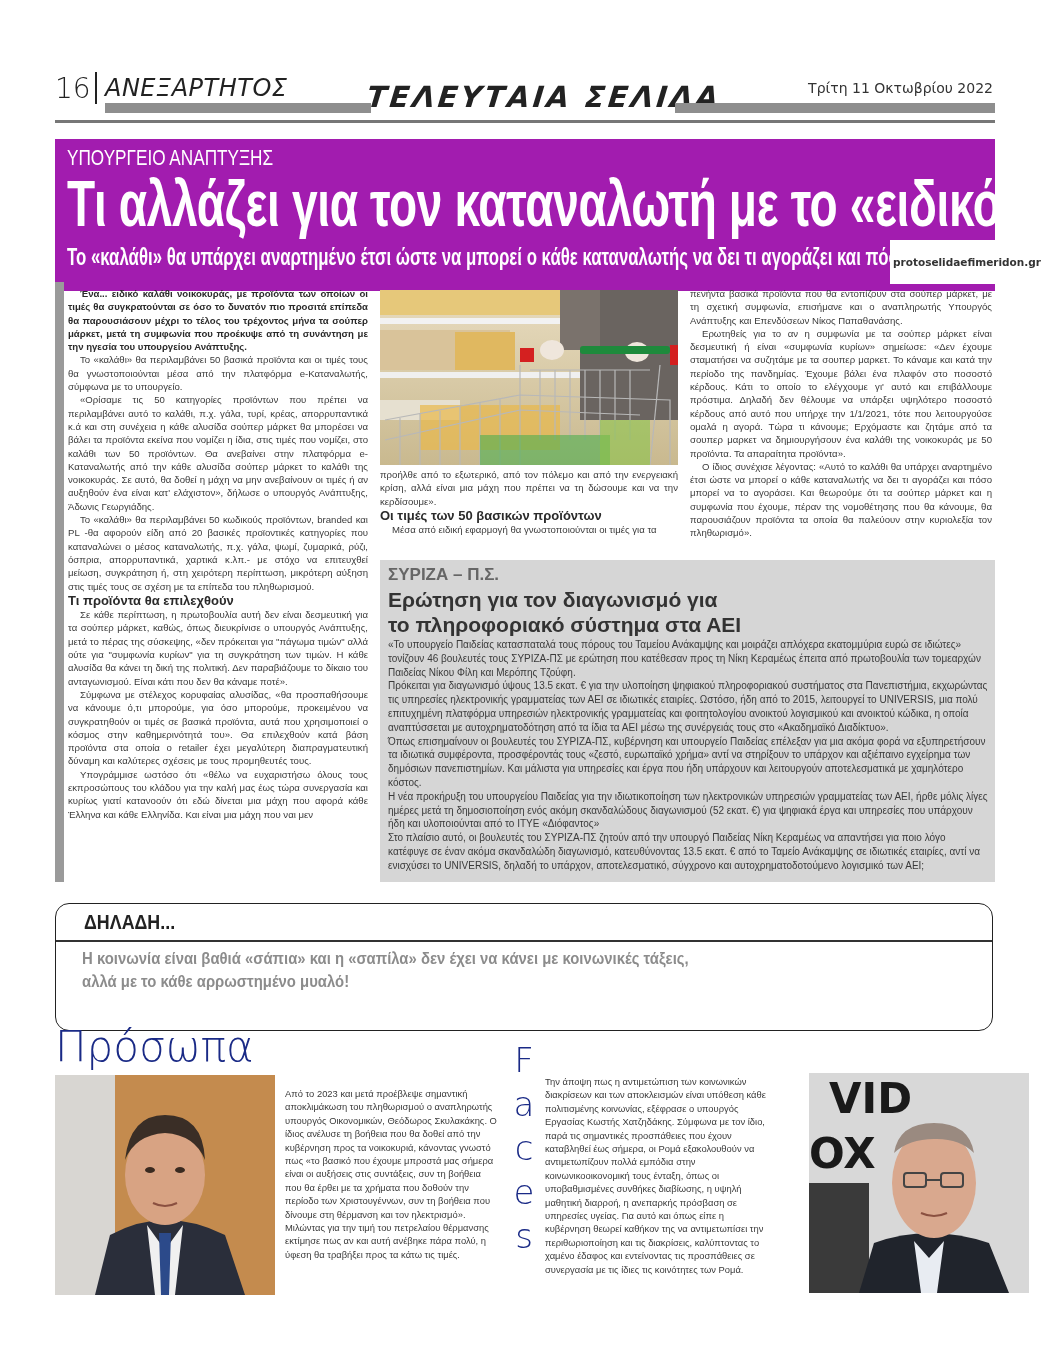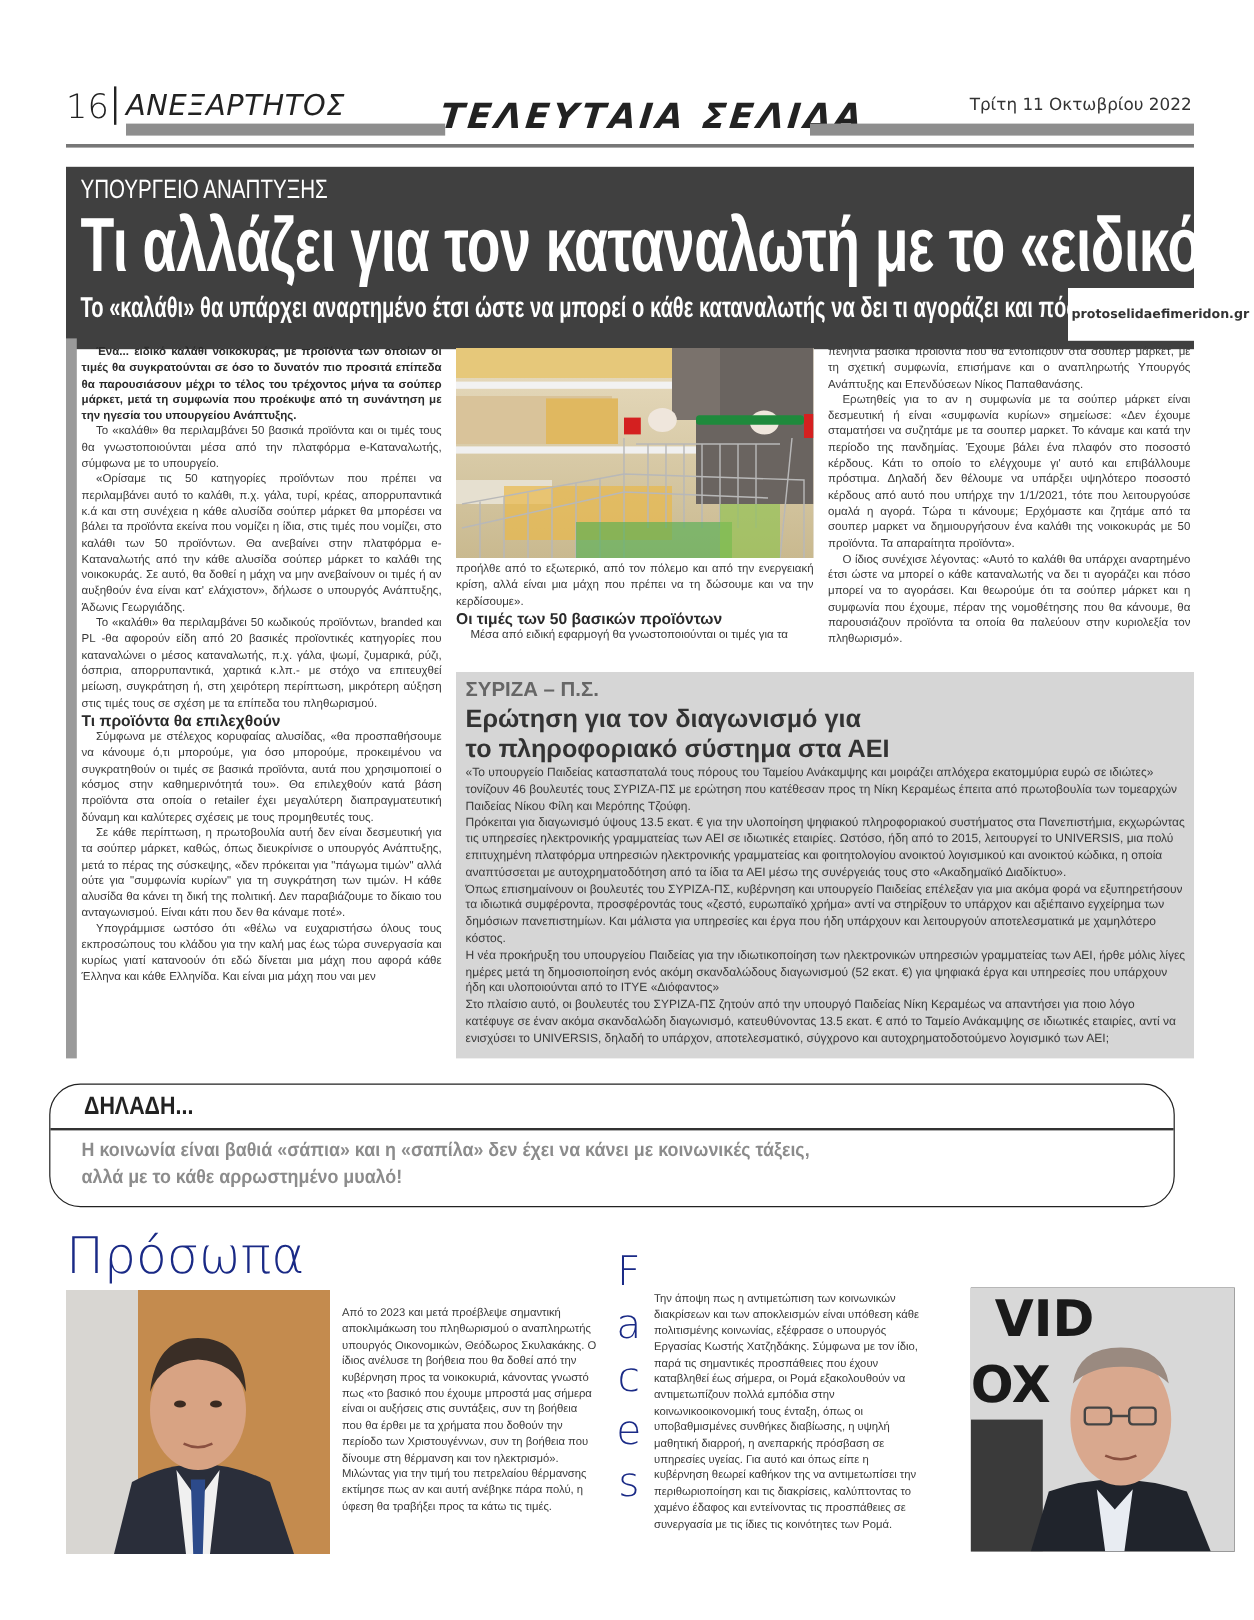--- a/index.html
+++ b/index.html
@@ -11,21 +11,21 @@
   .page-num { position: absolute; left: 0; top: 2px; font-size: 28px; color: #222; font-family: "DejaVu Sans", sans-serif; font-weight: 300; }
   .page-divider { position: absolute; left: 40px; top: 2px; width: 2px; height: 32px; background: #222; }
   .paper-name { position: absolute; left: 50px; top: 4px; font-size: 24px; font-style: italic; color: #222; letter-spacing: 0.5px; font-family: "DejaVu Sans", sans-serif; text-align: right; }
   .bar-left { position: absolute; left: 50px; top: 33px; width: 266px; height: 10px; background: #8e8e8e; }
   .section-title { position: absolute; left: 312px; top: 10px; font-size: 29px; font-weight: bold; font-style: italic; color: #222; letter-spacing: 3px; font-family: "DejaVu Sans", sans-serif; transform: skewX(-6deg); }
   .bar-right { position: absolute; left: 620px; top: 33px; width: 320px; height: 10px; background: #8e8e8e; }
   .date { position: absolute; right: 2px; top: 10px; font-size: 14px; color: #333; font-family: "DejaVu Sans", sans-serif; }
   .rule { position: absolute; left: 55px; top: 120px; width: 940px; height: 3px; background: #777; }
 
   
-  .headline-box { position: absolute; left: 55px; top: 139px; width: 940px; height: 152px; background: #404040; }
+  .headline-box { position: absolute; left: 55px; top: 139px; width: 940px; height: 152px; background: #a21caf; }
   .kicker { position: absolute; left: 12px; top: 6px; font-size: 22px; color: #fff; font-family: "Liberation Sans", sans-serif; transform: scaleX(0.78); transform-origin: left; white-space: nowrap; }
   .headline { position: absolute; left: 12px; top: 28px; font-size: 64px; font-weight: bold; color: #fff; font-family: "Liberation Sans", sans-serif; transform: scaleX(0.72); transform-origin: left; white-space: nowrap; letter-spacing: -0.5px; }
   .subhead { position: absolute; left: 12px; top: 104px; font-size: 24px; font-weight: bold; color: #fff; transform: scaleX(0.7); transform-origin: left; white-space: nowrap; }
   .watermark { position: absolute; left: 890px; top: 240px; background: #fff; font-size: 10.5px; font-weight: bold; color: #333; padding: 16px 3px; font-family: "DejaVu Sans", sans-serif; }
 
   
   .left-stripe { position: absolute; left: 55px; top: 282px; width: 9px; height: 600px; background: #9a9a9a; }
 
   .col { position: absolute; font-size: 9.6px; line-height: 13.3px; color: #3a3a3a; text-align: justify; font-family: "Liberation Sans", sans-serif; }
   .col p { text-indent: 12px; }
@@ -37,21 +37,21 @@
 
   .cart-photo { position: absolute; left: 380px; top: 290px; width: 298px; height: 175px; overflow: hidden; background: #d9d2c0; }
 
   
   .syriza-box { position: absolute; left: 380px; top: 560px; width: 615px; height: 322px; background: #d6d6d6; }
   .syriza-kicker { position: absolute; left: 8px; top: 5px; font-size: 17px; font-weight: bold; color: #666; }
   .syriza-title { position: absolute; left: 8px; top: 27px; font-size: 21px; font-weight: bold; color: #333; line-height: 25px; }
   .syriza-text { position: absolute; left: 8px; top: 78px; width: 600px; font-size: 10px; line-height: 13.8px; color: #3a3a3a; }
 
   
-  .dilady-box { position: absolute; left: 41px; top: 903px; width: 938px; height: 103px; border: 1.5px solid #222; border-radius: 26px; }
+  .dilady-box { position: absolute; left: 55px; top: 903px; width: 938px; height: 128px; border: 1.5px solid #222; border-radius: 14px; }
   .dilady-title { position: absolute; left: 28px; top: 6px; font-size: 21px; font-weight: bold; color: #222; font-family: "Liberation Sans", sans-serif; transform: scaleX(0.85); transform-origin: left; }
   .dilady-rule { position: absolute; left: 0; top: 36px; width: 100%; height: 1.5px; background: #333; }
   .dilady-text { position: absolute; left: 26px; top: 43px; font-size: 16px; font-weight: bold; color: #8c8c8c; line-height: 23px; transform: scaleX(0.93); transform-origin: left; white-space: nowrap; }
 
   
   .prosopa { position: absolute; left: 55px; top: 1022px; font-size: 42px; color: #1a2a86; font-family: "DejaVu Sans", sans-serif; font-weight: 300; }
   .faces-letters { position: absolute; left: 512px; top: 1038px; width: 24px; display: flex; flex-direction: column; align-items: center; }
   .faces-letters span { font-size: 34px; color: #1a2a86; line-height: 44px; font-family: "DejaVu Sans", sans-serif; font-weight: 300; }
 
   .photo-left { position: absolute; left: 55px; top: 1075px; width: 220px; height: 220px; overflow: hidden; background: #c08a4a; }
@@ -83,22 +83,22 @@
 <div class="watermark">protoselidaefimeridon.gr</div>
 
 <div class="left-stripe"></div>
 
 <div class="col col1">
   <p class="lead">Ένα... ειδικό καλάθι νοικοκυράς, με προϊόντα των οποίων οι τιμές θα συγκρατούνται σε όσο το δυνατόν πιο προσιτά επίπεδα θα παρουσιάσουν μέχρι το τέλος του τρέχοντος μήνα τα σούπερ μάρκετ, μετά τη συμφωνία που προέκυψε από τη συνάντηση με την ηγεσία του υπουργείου Ανάπτυξης.</p>
   <p>Το «καλάθι» θα περιλαμβάνει 50 βασικά προϊόντα και οι τιμές τους θα γνωστοποιούνται μέσα από την πλατφόρμα e-Καταναλωτής, σύμφωνα με το υπουργείο.</p>
   <p>«Ορίσαμε τις 50 κατηγορίες προϊόντων που πρέπει να περιλαμβάνει αυτό το καλάθι, π.χ. γάλα, τυρί, κρέας, απορρυπαντικά κ.ά και στη συνέχεια η κάθε αλυσίδα σούπερ μάρκετ θα μπορέσει να βάλει τα προϊόντα εκείνα που νομίζει η ίδια, στις τιμές που νομίζει, στο καλάθι των 50 προϊόντων. Θα ανεβαίνει στην πλατφόρμα e-Καταναλωτής από την κάθε αλυσίδα σούπερ μάρκετ το καλάθι της νοικοκυράς. Σε αυτό, θα δοθεί η μάχη να μην ανεβαίνουν οι τιμές ή αν αυξηθούν ένα είναι κατ' ελάχιστον», δήλωσε ο υπουργός Ανάπτυξης, Άδωνις Γεωργιάδης.</p>
   <p>Το «καλάθι» θα περιλαμβάνει 50 κωδικούς προϊόντων, branded και PL -θα αφορούν είδη από 20 βασικές προϊοντικές κατηγορίες που καταναλώνει ο μέσος καταναλωτής, π.χ. γάλα, ψωμί, ζυμαρικά, ρύζι, όσπρια, απορρυπαντικά, χαρτικά κ.λπ.- με στόχο να επιτευχθεί μείωση, συγκράτηση ή, στη χειρότερη περίπτωση, μικρότερη αύξηση στις τιμές τους σε σχέση με τα επίπεδα του πληθωρισμού.</p>
   <h3>Τι προϊόντα θα επιλεχθούν</h3>
+  <p>Σε κάθε περίπτωση, η πρωτοβουλία αυτή δεν είναι δεσμευτική για τα σούπερ μάρκετ, καθώς, όπως διευκρίνισε ο υπουργός Ανάπτυξης, μετά το πέρας της σύσκεψης, «δεν πρόκειται για "πάγωμα τιμών" αλλά ούτε για "συμφωνία κυρίων" για τη συγκράτηση των τιμών. Η κάθε αλυσίδα θα κάνει τη δική της πολιτική. Δεν παραβιάζουμε το δίκαιο του ανταγωνισμού. Είναι κάτι που δεν θα κάναμε ποτέ».</p>
   <p>Σύμφωνα με στέλεχος κορυφαίας αλυσίδας, «θα προσπαθήσουμε να κάνουμε ό,τι μπορούμε, για όσο μπορούμε, προκειμένου να συγκρατηθούν οι τιμές σε βασικά προϊόντα, αυτά που χρησιμοποιεί ο κόσμος στην καθημερινότητά του». Θα επιλεχθούν κατά βάση προϊόντα στα οποία ο retailer έχει μεγαλύτερη διαπραγματευτική δύναμη και καλύτερες σχέσεις με τους προμηθευτές τους.</p>
-  <p>Σε κάθε περίπτωση, η πρωτοβουλία αυτή δεν είναι δεσμευτική για τα σούπερ μάρκετ, καθώς, όπως διευκρίνισε ο υπουργός Ανάπτυξης, μετά το πέρας της σύσκεψης, «δεν πρόκειται για "πάγωμα τιμών" αλλά ούτε για "συμφωνία κυρίων" για τη συγκράτηση των τιμών. Η κάθε αλυσίδα θα κάνει τη δική της πολιτική. Δεν παραβιάζουμε το δίκαιο του ανταγωνισμού. Είναι κάτι που δεν θα κάναμε ποτέ».</p>
   <p>Υπογράμμισε ωστόσο ότι «θέλω να ευχαριστήσω όλους τους εκπροσώπους του κλάδου για την καλή μας έως τώρα συνεργασία και κυρίως γιατί κατανοούν ότι εδώ δίνεται μια μάχη που αφορά κάθε Έλληνα και κάθε Ελληνίδα. Και είναι μια μάχη που ναι μεν</p>
 </div>
 
 <div class="cart-photo">
   <svg width="298" height="175" viewBox="0 0 298 175">
     <defs>
       <linearGradient id="shelf" x1="0" y1="0" x2="0" y2="1">
         <stop offset="0" stop-color="#e8dcc0"></stop>
           <stop offset="1" stop-color="#c9b98f"></stop>
       </linearGradient>

